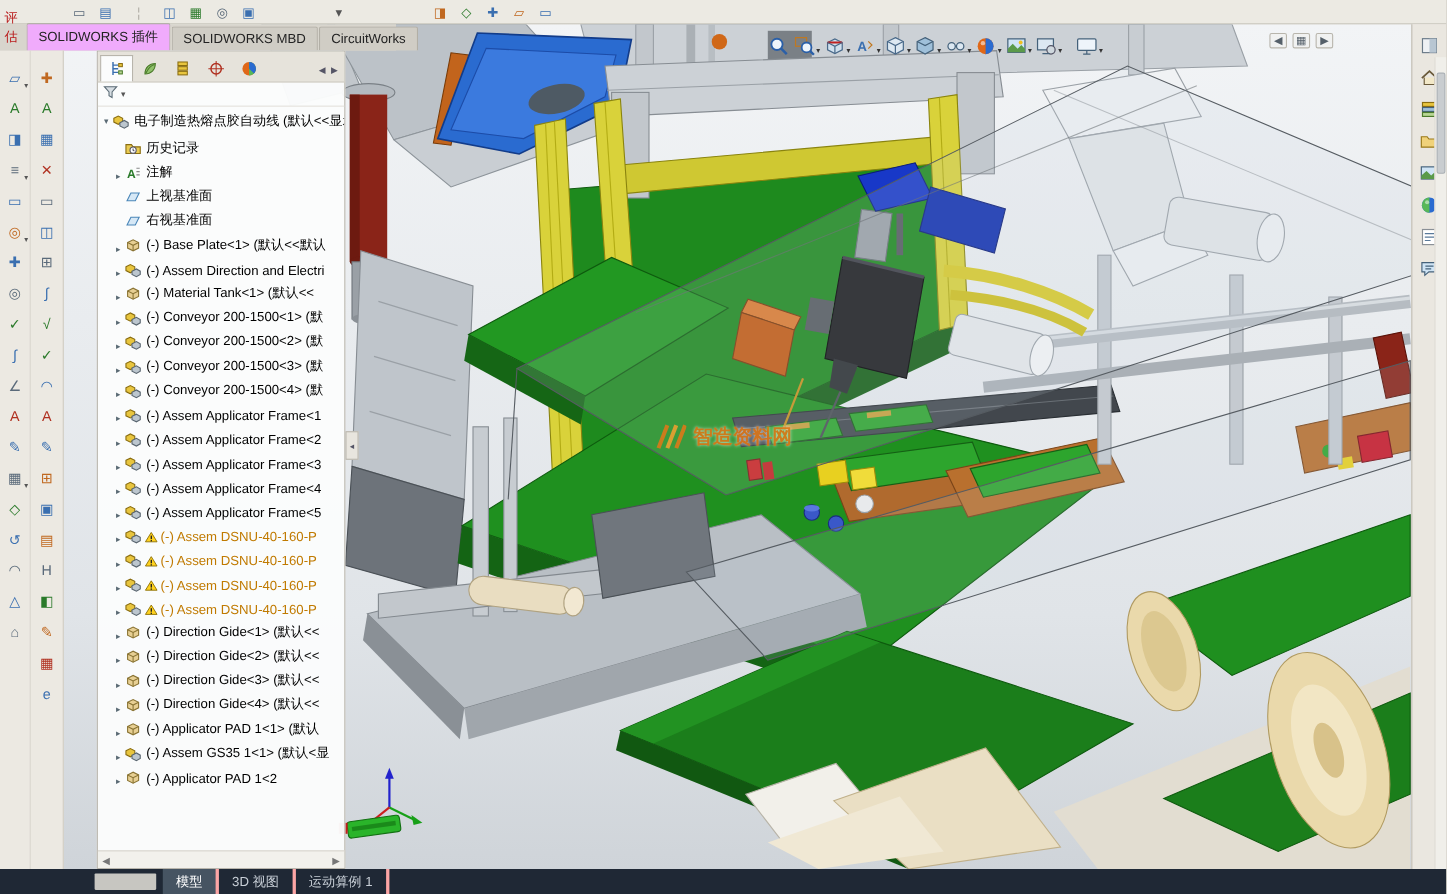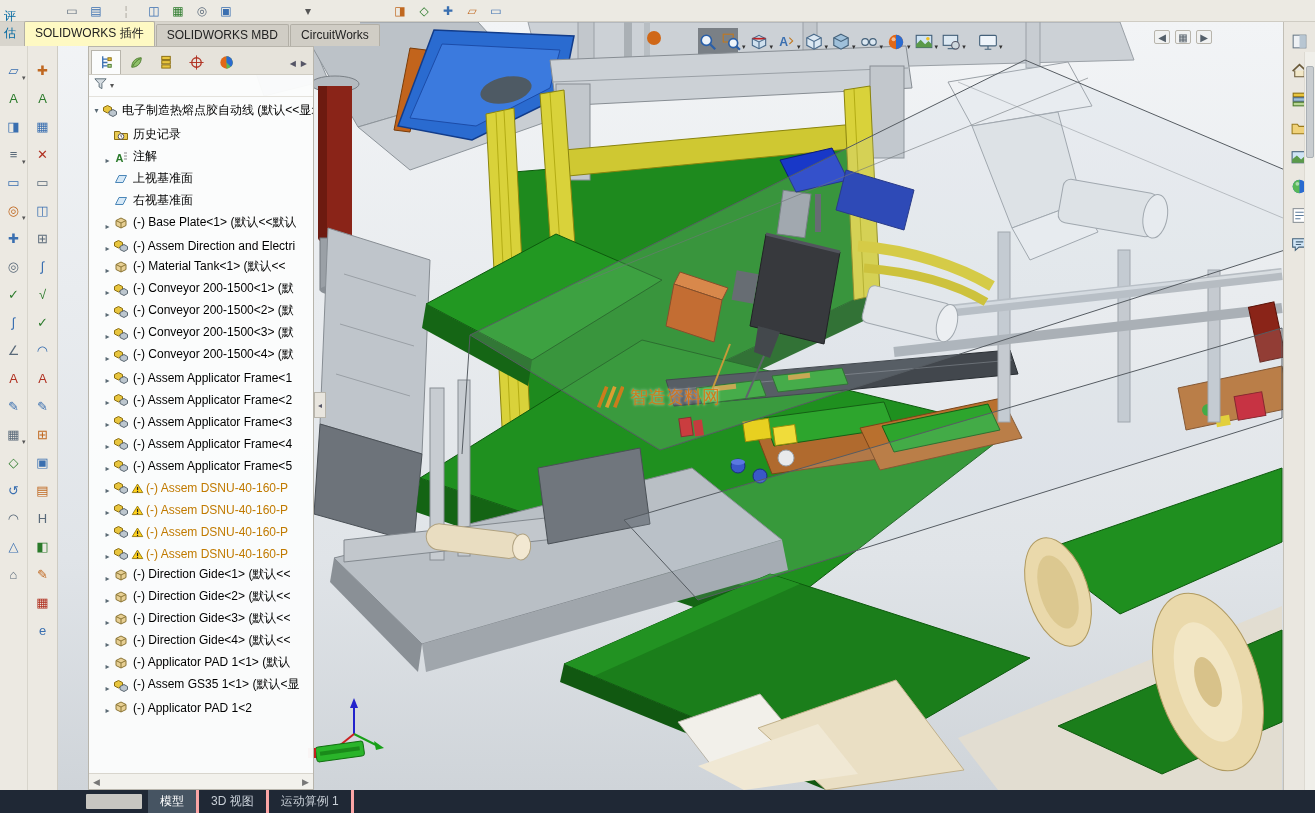--- a/index.html
+++ b/index.html
@@ -6,42 +6,42 @@
 html,body{width:1315px;height:813px}
 body{font-family:"Liberation Sans",sans-serif;background:#d8d5cd;overflow:hidden}
 #app{position:relative;width:1315px;height:813px;background:#d8d5cd;overflow:hidden}
 
 
 .topstrip{position:absolute;left:0;top:0;width:1315px;height:22px;background:#eceae3;border-bottom:1px solid #cfccc3;display:flex;align-items:center}
 .ts-item{width:20px;height:18px;display:flex;align-items:center;justify-content:center;font-size:12px;cursor:default}
 
 
 .tabrow{position:absolute;left:0;top:22px;width:360px;height:24px;background:#d8d5cd;display:flex;align-items:flex-end;z-index:5}
-.eval-label{font-size:12px;color:#0369a1;padding:0 8px 4px 4px}
+.eval-label{font-size:12px;color:#b91c1c;padding:0 8px 4px 4px}
 .rtabs{display:flex;align-items:flex-end}
 .rtab{font-size:12px;padding:3px 10px 4px 10px;background:#d0cdc5;border:1px solid #b2afa6;border-bottom:none;color:#222;margin-right:1px;border-radius:2px 2px 0 0;white-space:nowrap}
-.rtab.active{background:#fef9c3}
+.rtab.active{background:#f0abfc}
 
 
 .viewport{position:absolute;left:58px;top:22px;width:1225px;height:768px;overflow:hidden;z-index:1}
 .viewport svg.scene{position:absolute;left:0;top:0}
 
 
 .headsup{position:absolute;left:640px;top:6px;display:flex;gap:3px;align-items:flex-end;z-index:4}
 .hu-chip{display:flex;align-items:flex-end;height:24px;cursor:default}
 .hu-chip svg{width:20px;height:20px;display:block}
 .hu-caret{font-size:7px;color:#333;margin-left:1px;line-height:10px}
 .monitor-group{position:absolute;left:920px;top:6px;display:flex;align-items:flex-end;z-index:4}
 .viewbtns{position:absolute;left:1096px;top:8px;display:flex;gap:5px;font-size:10px;color:#55606a;z-index:4}
 .vb{width:16px;height:14px;display:flex;align-items:center;justify-content:center;background:rgba(240,240,238,.6);border:1px solid #b8b5ac;border-radius:2px}
 
 
 .watermark{position:absolute;left:536px;top:360px;display:flex;align-items:center;gap:6px;opacity:.88;z-index:3}
 .wm-logo svg{width:30px;height:30px;display:block}
-.wm-text{font-size:18px;font-weight:normal;color:#e07818;text-shadow:0 0 3px rgba(255,255,255,.8)}
+.wm-text{font-size:18px;font-weight:bold;color:#e07818;text-shadow:0 0 3px rgba(255,255,255,.8)}
 
 
 .leftbar{position:absolute;top:46px;bottom:23px;background:#ece9e2;display:flex;flex-direction:column;align-items:center;padding-top:10px;z-index:6}
 .leftbarA{left:0;width:28px;border-right:1px solid #d8d5cc}
 .leftbarB{left:28px;width:30px;border-right:1px solid #cfccc3}
 .ticonbtn{position:relative;width:24px;height:28px;display:flex;align-items:center;justify-content:center;font-size:13px;cursor:default}
 .ticonbtn .caret{position:absolute;right:0;bottom:2px;font-size:7px;color:#555}
 
 
 .fm-panel{position:absolute;left:88px;top:46px;width:226px;height:744px;background:rgba(251,252,252,.97);border:1px solid #b8b5ac;display:flex;flex-direction:column;z-index:7}

